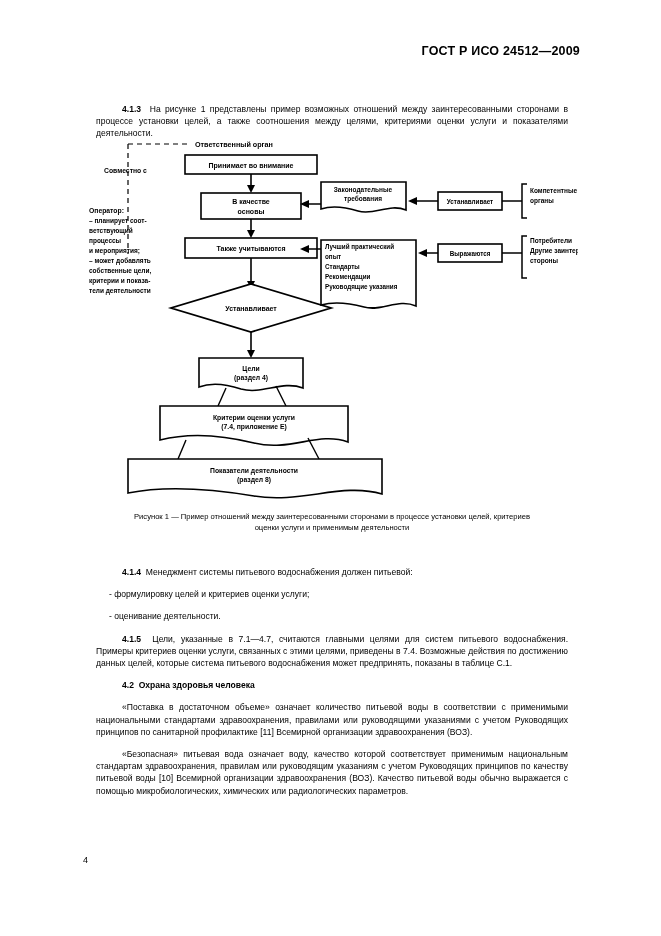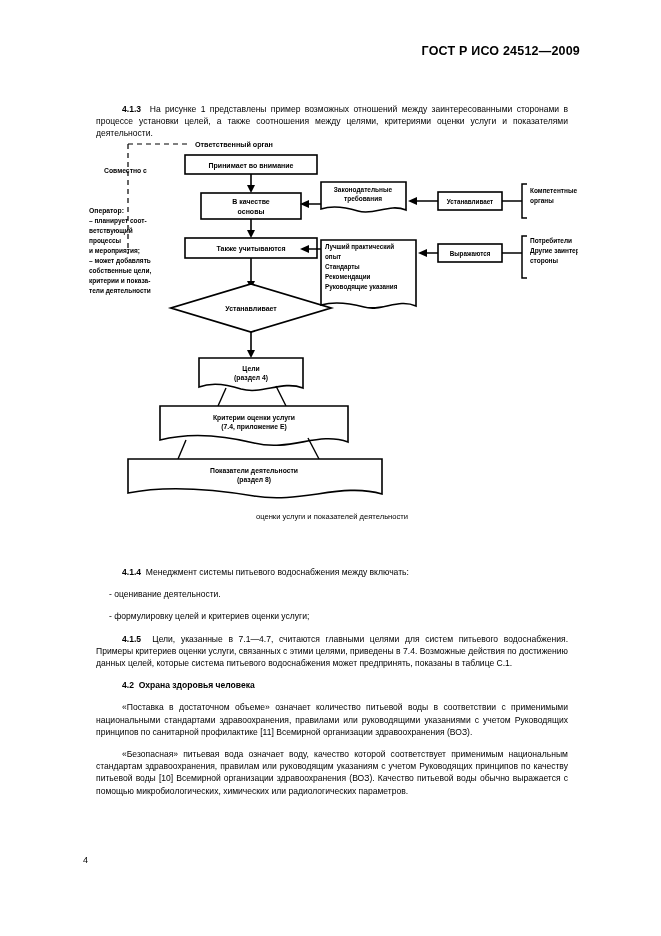--- a/index.html
+++ b/index.html
@@ -204,31 +204,32 @@
       <path d="M416 121 L436 121" stroke="#000" stroke-width="1.5" fill="none"></path>
 
       <path d="M441 104 L436 104 L436 146 L441 146" stroke="#000" stroke-width="1.5" fill="none"></path>
       <text x="444" y="111" font-size="6.5">Потребители</text>
       <text x="444" y="121" font-size="6.5">Другие заинтересованные</text>
       <text x="444" y="131" font-size="6.5">стороны</text>
     </svg>
   </div>
 
   <div class="figcaption">
-    <div>оценки услуги и показателей деятельности</div>
+    <div>Рисунок 1 — Пример отношений между заинтересованными сторонами в процессе установки целей, критериев</div>
+    <div>оценки услуги и применимым деятельности</div>
   </div>
 
   <div class="textblock" style="top: 556px;">
 
     <p>
-      <span class="para-num">4.1.4</span>&nbsp;&nbsp;<span>Менеджмент системы питьевого водоснабжения между включать:</span>
-    </p>
-
+      <span class="para-num">4.1.4</span>&nbsp;&nbsp;<span>Менеджмент системы питьевого водоснабжения должен питьевой:</span>
+    </p>
+
+    <p class="dash">- формулировку целей и критериев оценки услуги;</p>
     <p class="dash">- оценивание деятельности.</p>
-    <p class="dash">- формулировку целей и критериев оценки услуги;</p>
 
     <p>
       <span class="para-num">4.1.5</span>&nbsp;&nbsp;<span>Цели, указанные в 7.1—4.7, считаются главными целями для систем питьевого водоснабжения. Примеры критериев оценки услуги, связанных с этими целями, приведены в 7.4. Возможные действия по достижению данных целей, которые система питьевого водоснабжения может предпринять, показаны в таблице С.1.</span>
     </p>
 
     <p class="sec-head gap-before">
       <span>4.2</span>&nbsp;&nbsp;<span>Охрана здоровья человека</span>
     </p>
 
     <p>«Поставка в достаточном объеме» означает количество питьевой воды в соответствии с применимыми национальными стандартами здравоохранения, правилами или руководящими указаниями с учетом Руководящих принципов по санитарной профилактике [11] Всемирной организации здравоохранения (ВОЗ).</p>

